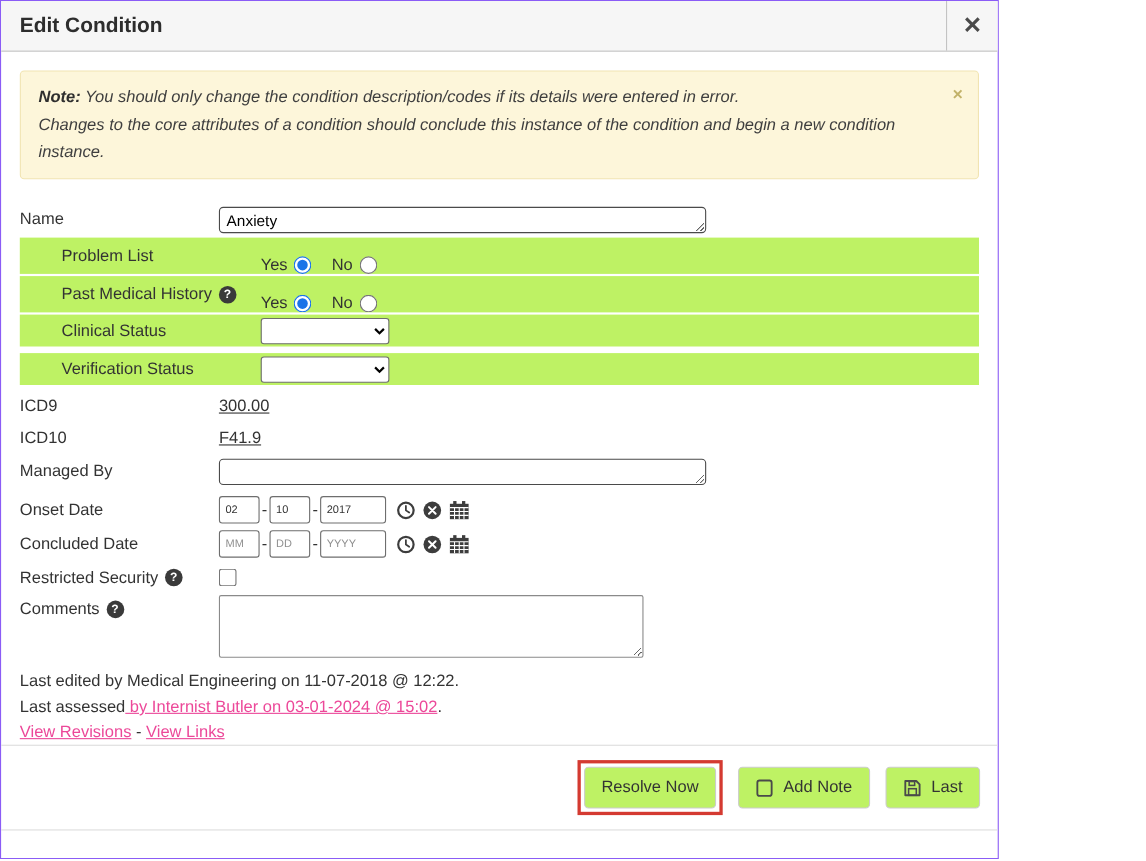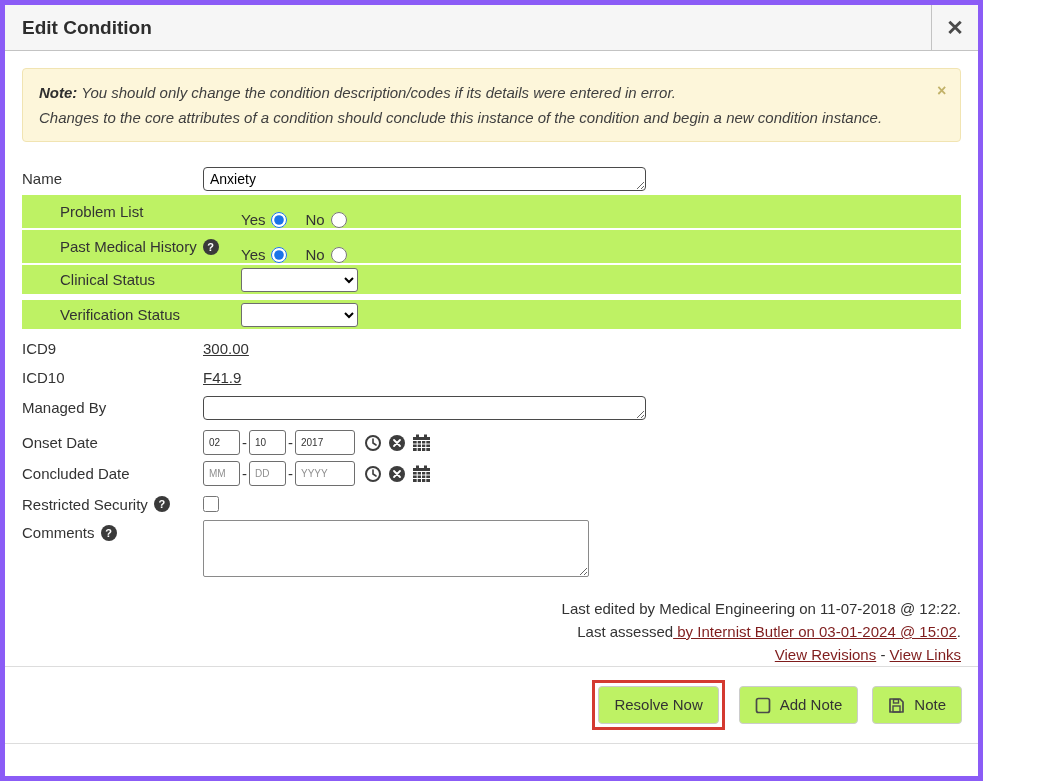--- a/index.html
+++ b/index.html
@@ -4,23 +4,23 @@
 <style>
   * { box-sizing: border-box; }
   body {
     margin: 0;
     background: #fff;
     font-family: "Liberation Sans", sans-serif;
     font-size: 15px;
     color: #333;
   }
   .modal {
-    width: 983px;
+    width: 908px;
     height: 781px;
-    border: 5px solid #8b5cf6;
+    border: 1px solid #8b5cf6;
     background: #fff;
     position: relative;
     overflow: hidden;
   }
   
   .modal-header {
     height: 46px;
     background: #f6f6f6;
     border-bottom: 1px solid #c3c3c3;
     display: flex;
@@ -153,27 +153,27 @@
     border-radius: 2px;
     font-family: "Liberation Sans", sans-serif;
     font-size: 15px;
     padding: 4px 6px;
     resize: both;
   }
   .row.top-align { align-items: flex-start; }
   .row.top-align .lbl { margin-top: 4px; }
   
   .status-block {
-    text-align: right;
-    margin-top: 20px;
+    text-align: left;
+    margin-top: 10px;
     line-height: 23px;
     color: #333;
   }
   .status-block a {
-    color: #7f1d1d;
+    color: #ec4899;
     text-decoration: underline;
     cursor: pointer;
   }
   
   hr.sep {
     border: none;
     border-top: 1px solid #ddd;
     margin: 0;
   }
   .sep-top { margin-top: 17px; }
@@ -381,20 +381,20 @@
       <span>Add Note</span>
     </button>
     <button class="btn">
       <span>
           <svg width="17" height="17" viewBox="0 0 17 17">
             <path d="M2 2h10l3 3v10H2z" fill="none" stroke="#4a4a4a" stroke-width="1.7" stroke-linejoin="round"></path>
             <rect x="5" y="9" width="7" height="6" fill="none" stroke="#4a4a4a" stroke-width="1.4"></rect>
             <rect x="5.5" y="2.5" width="5" height="3.5" fill="none" stroke="#4a4a4a" stroke-width="1.4"></rect>
           </svg>
         </span>
-      <span>Note</span>
+      <span>Last</span>
     </button>
   </div>
 
   <hr class="sep">
   <div class="bottom-space"></div>
 
 </div>
 
 </body></html>

